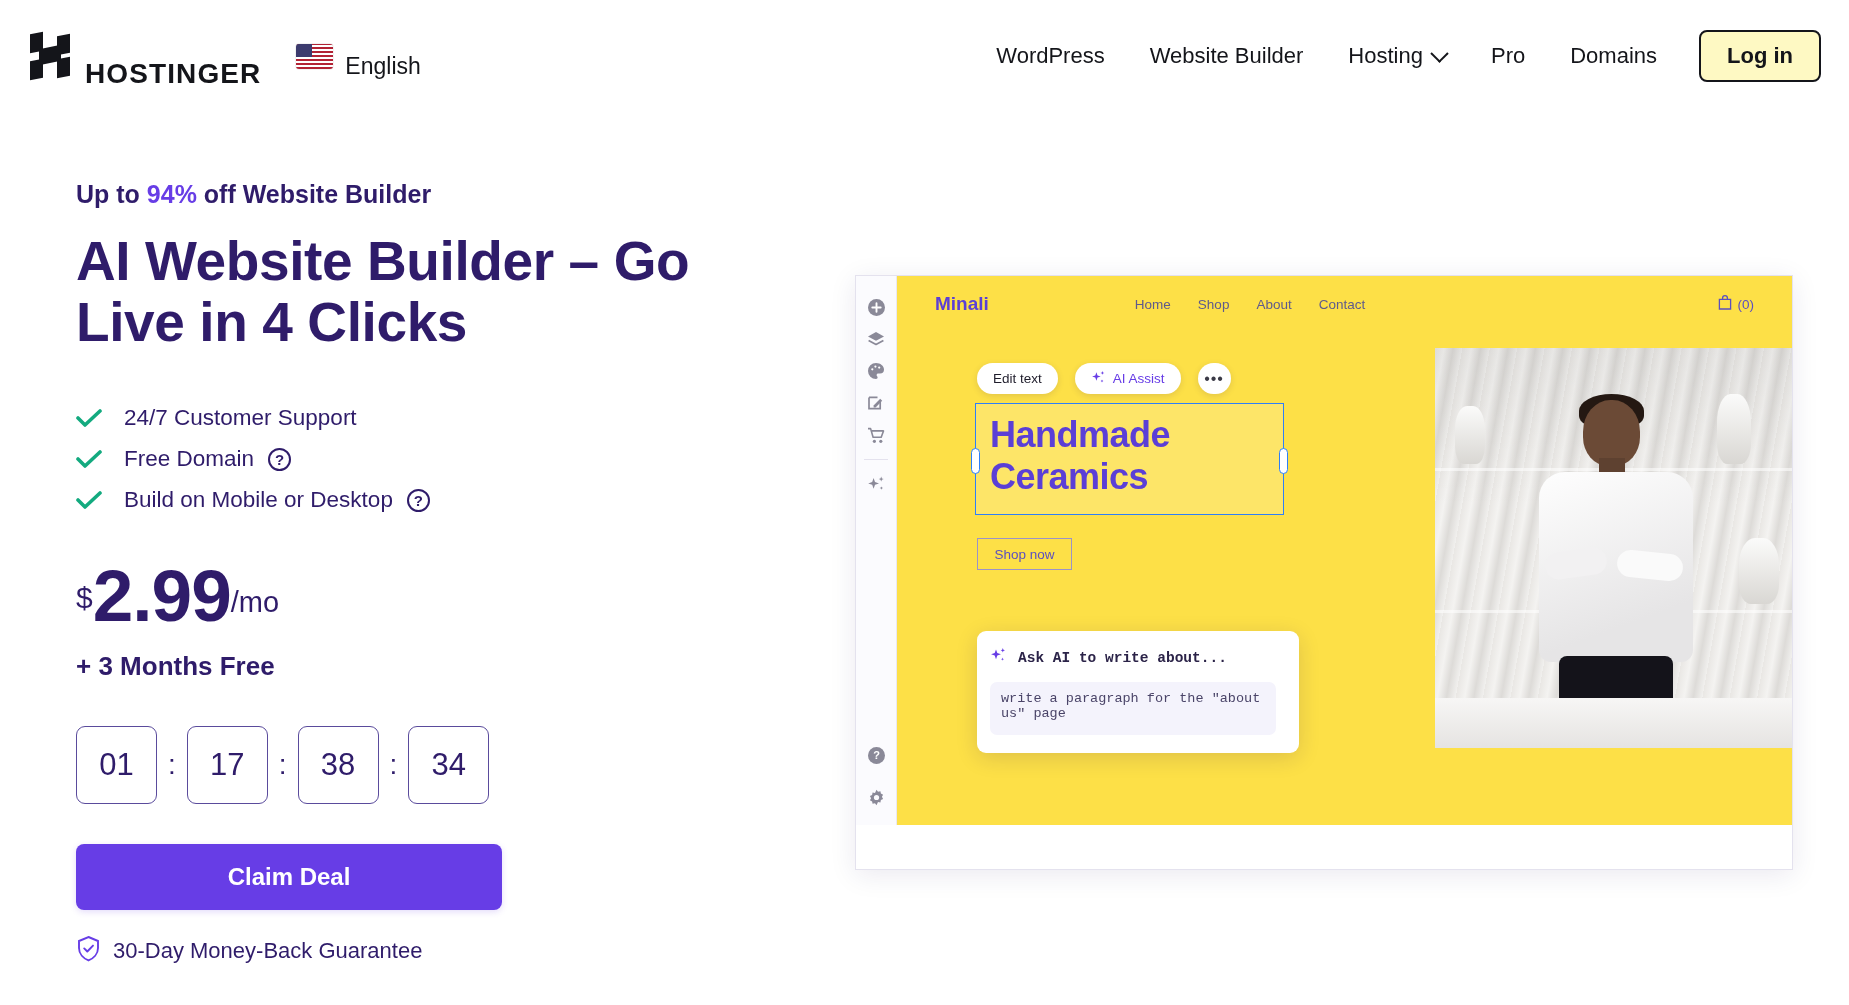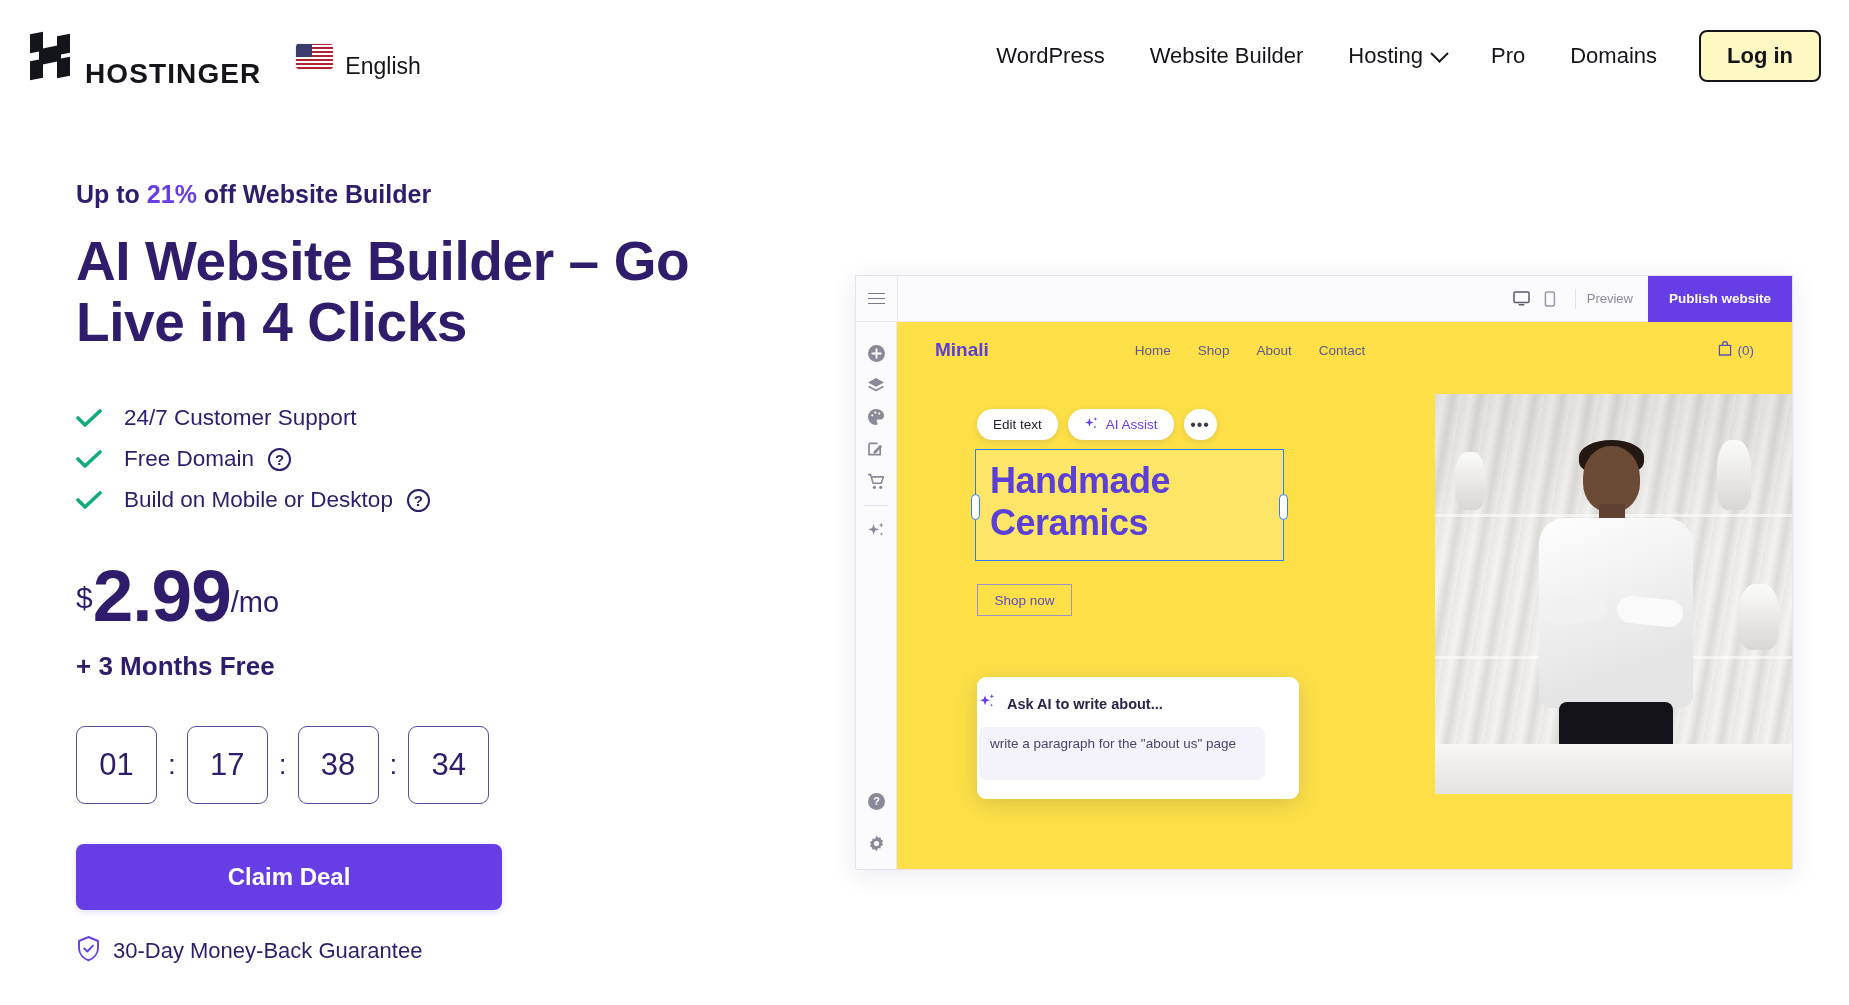--- a/index.html
+++ b/index.html
@@ -183,21 +183,21 @@
   }
   .p-pants {
     position: absolute; left: 28px; top: 256px; width: 114px; height: 96px;
     background: #14131A; border-radius: 8px 8px 0 0;
   }
   .p-bed {
     position: absolute; left: -96px; bottom: -4px; width: 470px; height: 54px;
     background: linear-gradient(180deg,#F7F6F5,#E4E2E0);
   }
 
-  .edit-toolbar { position: absolute; left: 80px; top: 87px; display: flex; gap: 10px; align-items: center; }
+  .edit-toolbar { position: absolute; left: 80px; top: 87px; display: flex; gap: 17px; align-items: center; }
   .pill {
     background: #fff; border-radius: 20px; height: 31px; padding: 0 16px;
     display: flex; align-items: center; gap: 7px;
     font-size: 13.5px; color: #1F1D2B; cursor: pointer;
     box-shadow: 0 2px 7px rgba(30,10,80,.12);
   }
   .pill.ai { color: #673DE6; }
   .pill.dots { width: 33px; padding: 0; justify-content: center; font-size: 16px; letter-spacing: 1px; color: #3B3A46; }
 
   .heading-box {
@@ -220,21 +220,22 @@
     position: absolute; left: 80px; top: 262px; width: 95px; height: 32px;
     border: 1px solid #9B93C8; background: transparent;
     display: flex; align-items: center; justify-content: center;
     font-size: 13.5px; color: #5B4FC0; cursor: pointer;
   }
 
   .aipanel {
     position: absolute; left: 80px; top: 355px; width: 322px; height: 122px;
     background: #fff; border-radius: 9px;
     box-shadow: 0 5px 22px rgba(30,10,80,.14);
-    padding: 16px 2px;
+    padding: 16px 13px;
+    font-family: Liberation Mono, monospace;
   }
   .aip-title { display: flex; align-items: center; gap: 11px; }
   .aip-title-text { font-size: 14.5px; font-weight: bold; color: #2B2348; }
   .aip-input {
     margin-top: 13px; width: 286px; height: 53px; background: #F4F3FC;
     border-radius: 7px; padding: 9px 11px;
     font-size: 13.5px; color: #4A4468; cursor: text;
   }
 </style>
 </head>
@@ -286,21 +287,21 @@
       <div class="navlink">
         <span>Domains</span>
       </div>
       <button class="loginbtn">Log in</button>
     </div>
   </div>
 
   <div class="hero-left">
 
     <div class="eyebrow">
-      <span>Up to </span><span class="pct">21%</span><span> off Website Builder</span>
+      <span>Up to </span><span class="pct">94%</span><span> off Website Builder</span>
     </div>
 
     <h1 class="h1">AI Website Builder – Go Live in 4 Clicks</h1>
 
     <div class="features">
       <div class="feat">
         <span class="check">
           <svg width="26" height="20" viewBox="0 0 26 20">
               <path d="M2 10 L9 17 L24 3" stroke="#13AA7F" stroke-width="3.6" fill="none" stroke-linecap="round" stroke-linejoin="round"></path>
             </svg>
@@ -353,45 +354,20 @@
           <path d="M12.5 2 L22 6 V13 C22 19 17.5 23.5 12.5 25.4 C7.5 23.5 3 19 3 13 V6 Z" fill="none" stroke="#673DE6" stroke-width="1.9"></path>
           <path d="M8.2 13.4 L11.3 16.5 L17 10.6" fill="none" stroke="#673DE6" stroke-width="1.9" stroke-linecap="round" stroke-linejoin="round"></path>
         </svg>
       </span>
       <span class="guarantee-label">30-Day Money-Back Guarantee</span>
     </div>
   </div>
 
   <div class="mock">
 
-    <div class="mock-topbar">
-      <div class="burger-cell">
-        <div class="burger">
-          <span></span>
-            <span></span>
-            <span></span>
-        </div>
-      </div>
-      <div class="topbar-right">
-        <span class="dev-ico">
-          <svg width="17" height="15" viewBox="0 0 17 15">
-              <rect x="1" y="1" width="15" height="10.5" rx="1.3" fill="none" stroke="#5B5A6B" stroke-width="1.5"></rect>
-              <rect x="5.5" y="13" width="6" height="1.4" rx=".7" fill="#5B5A6B"></rect>
-            </svg>
-        </span>
-        <span class="dev-ico">
-          <svg width="12" height="16" viewBox="0 0 12 16">
-              <rect x="1.4" y="1" width="9" height="14" rx="1.8" fill="none" stroke="#9A99A8" stroke-width="1.5"></rect>
-            </svg>
-        </span>
-        <span class="vdiv"></span>
-        <span class="preview-lbl">Preview</span>
-        <button class="publish">Publish website</button>
-      </div>
-    </div>
 
     <div class="mock-body">
 
       <div class="mock-side">
         <div class="sideicon">
           <svg width="17" height="17" viewBox="0 0 17 17">
               <circle cx="8.5" cy="8.5" r="8.5" fill="#8A8998"></circle>
               <path d="M8.5 4.3v8.4M4.3 8.5h8.4" stroke="#fff" stroke-width="1.9" stroke-linecap="round"></path>
             </svg>
         </div>

